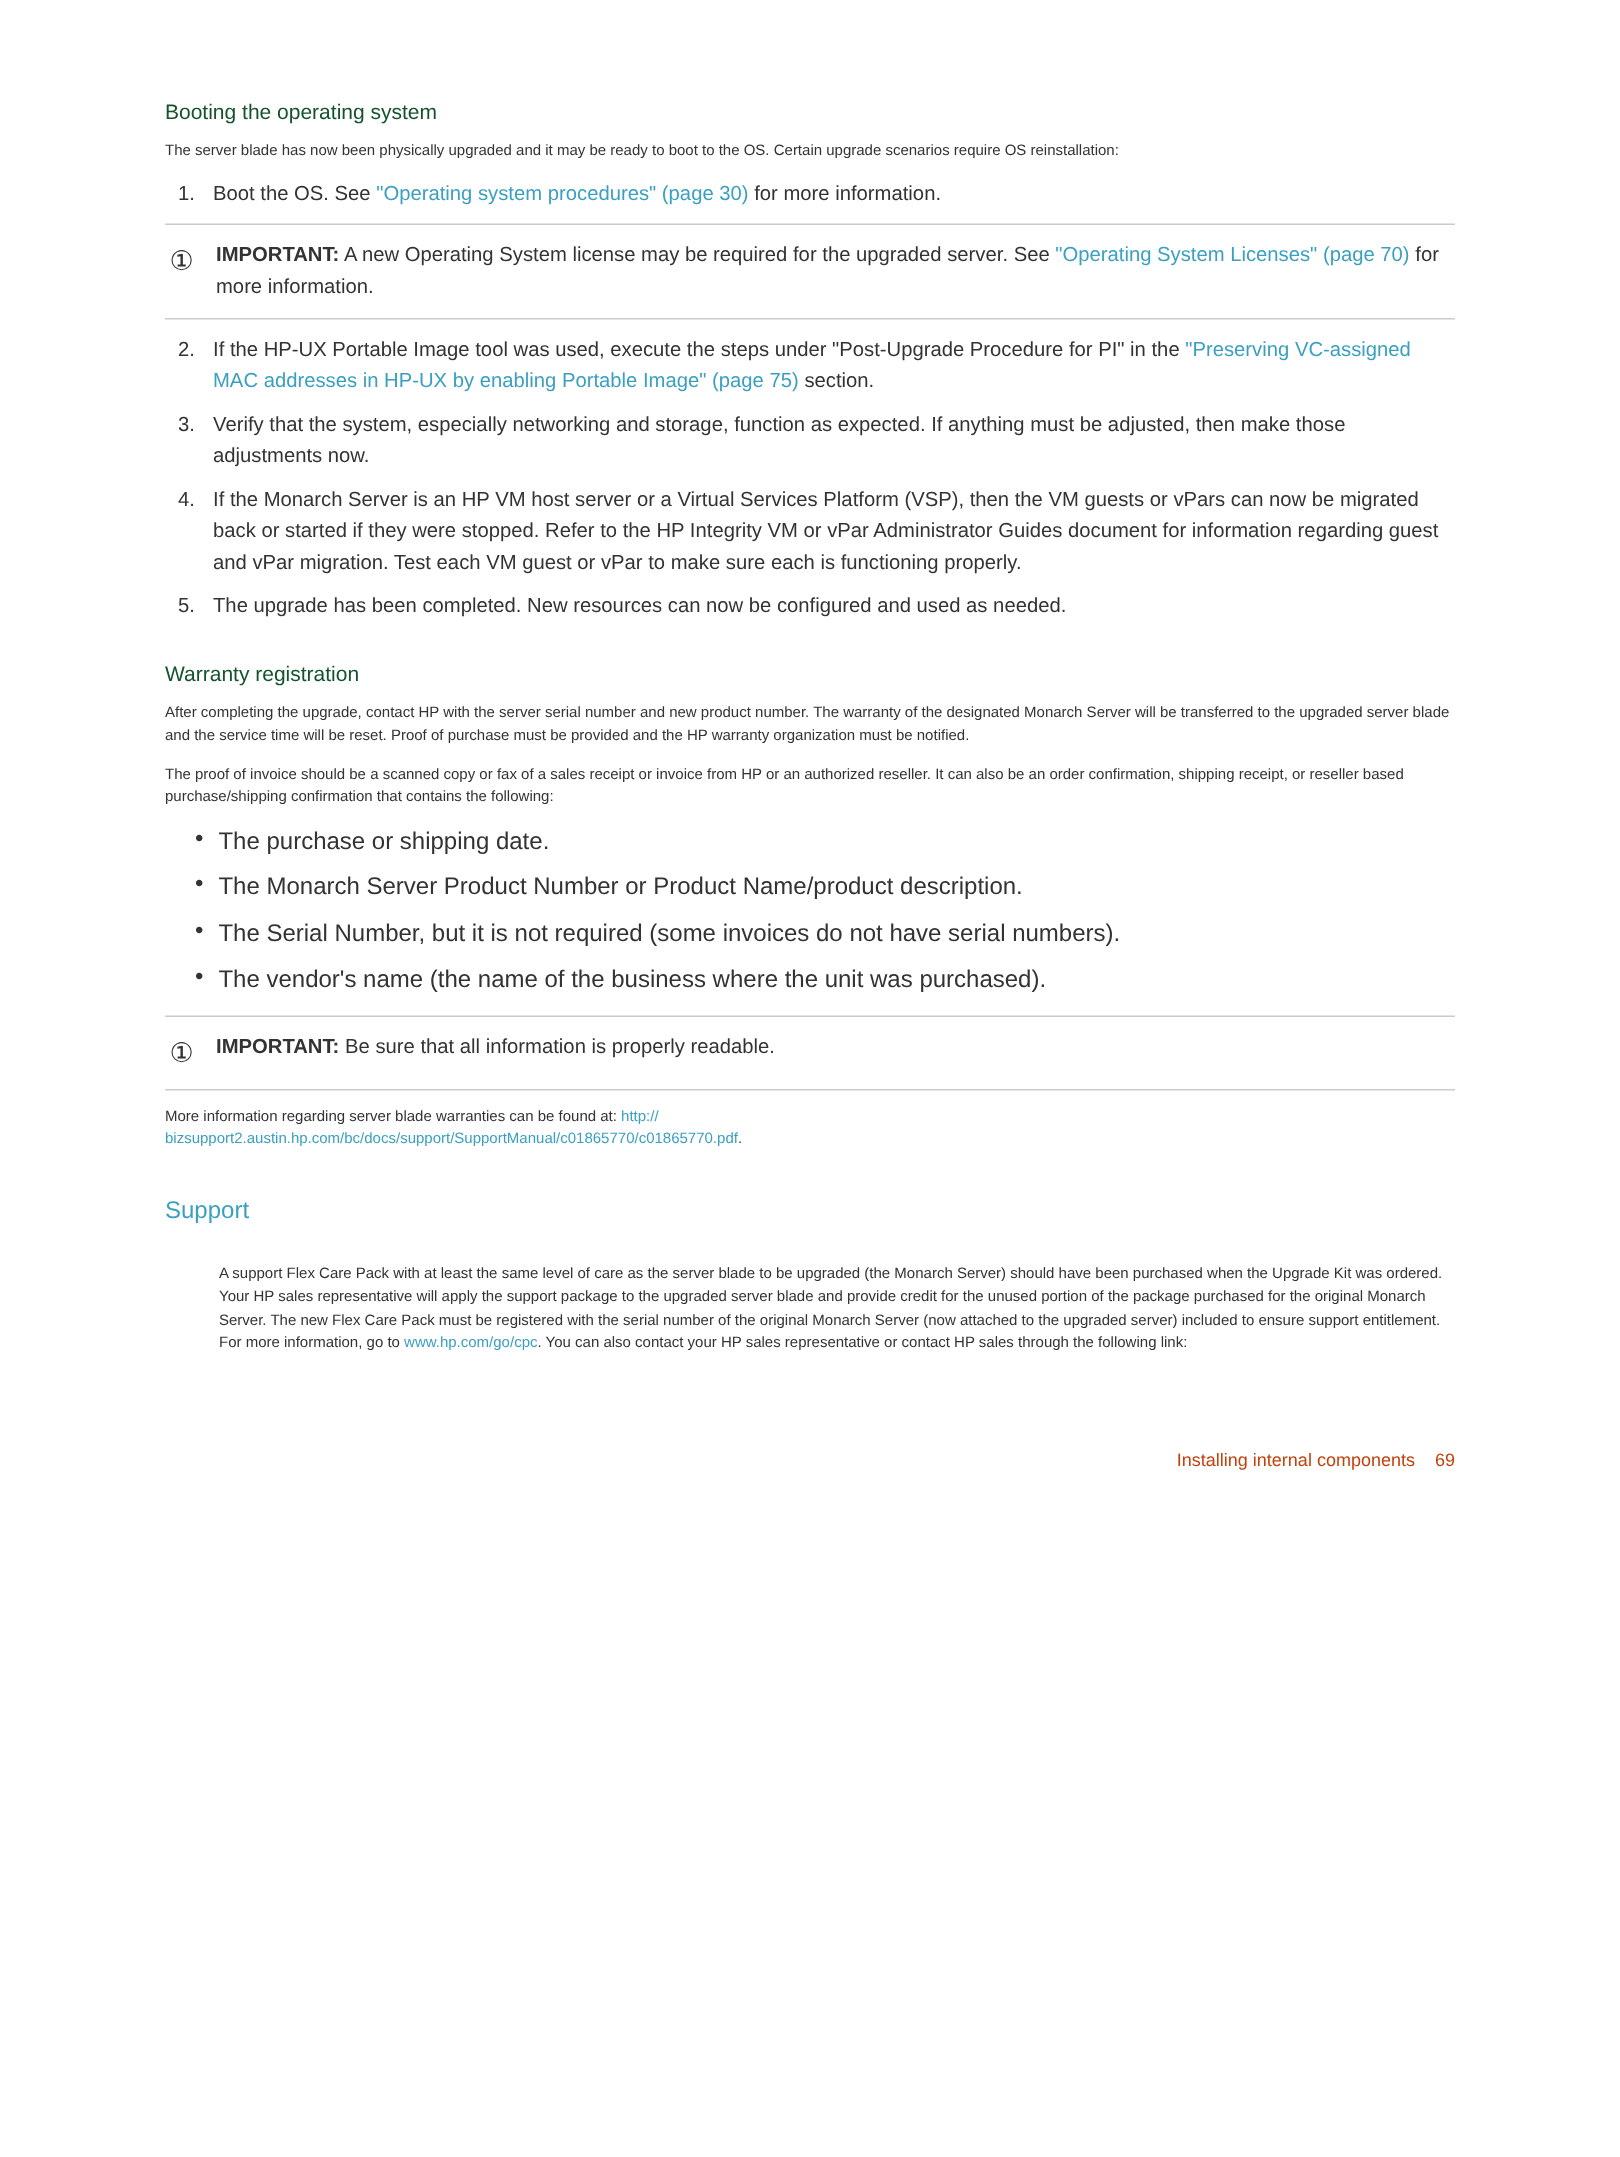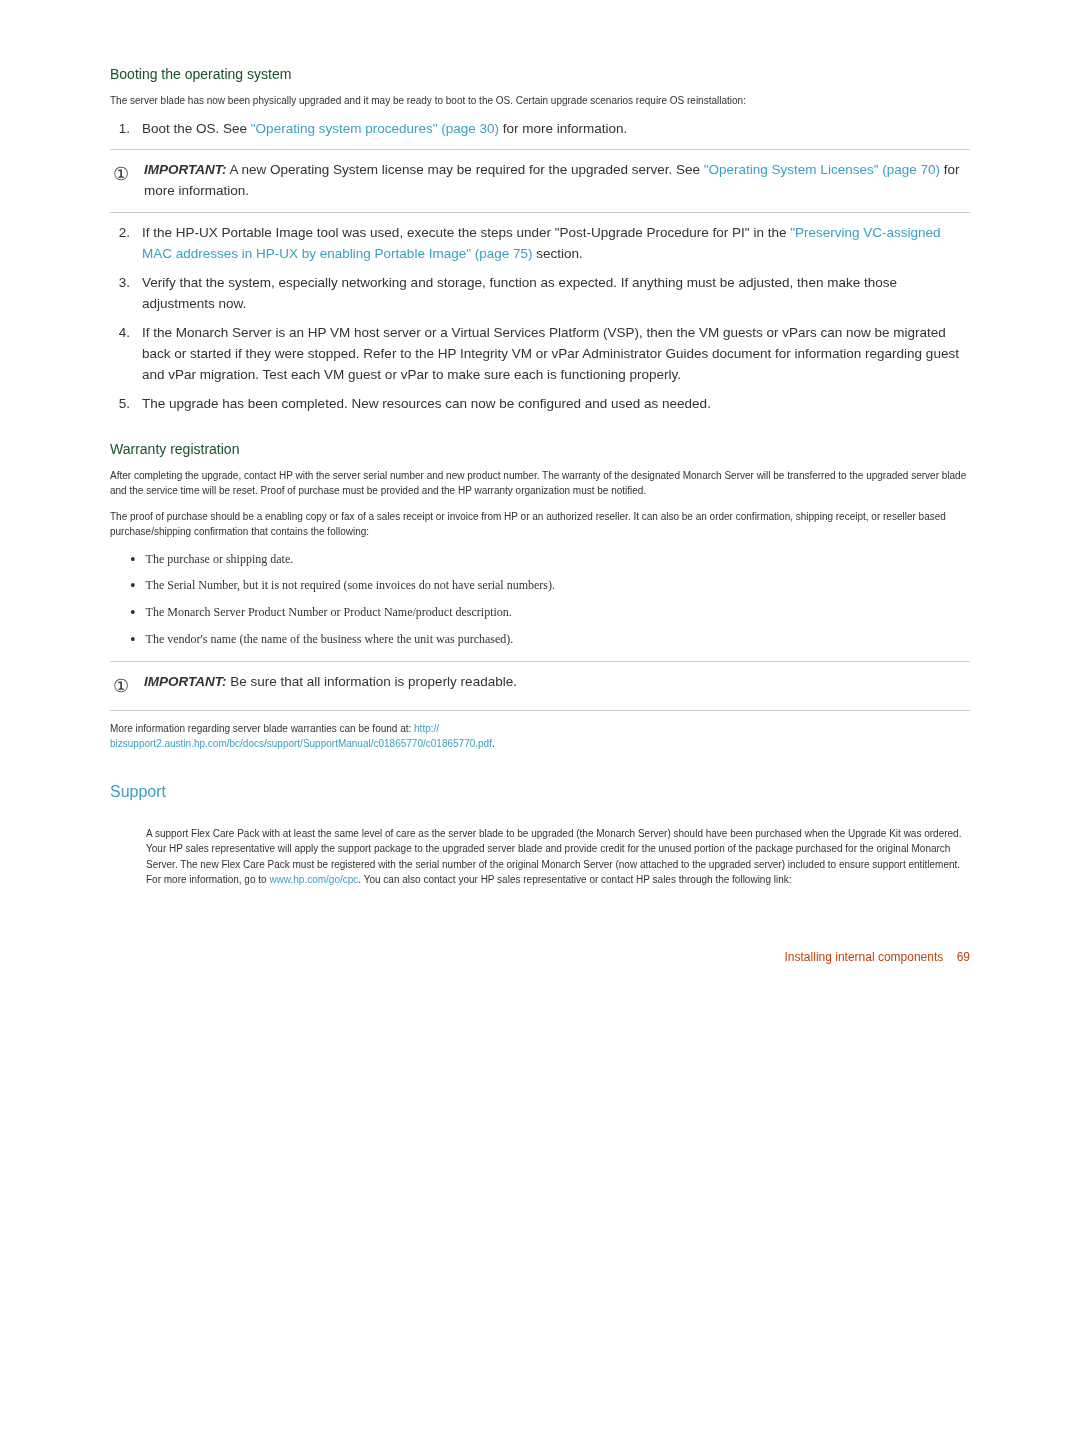--- a/index.html
+++ b/index.html
@@ -61,23 +61,22 @@
     .bullet-list {
       list-style: none;
       margin: 0 0 10px 20px;
       padding: 0;
     }
 
     .bullet-list li {
       display: flex;
       gap: 10px;
       margin-bottom: 6px;
-      font-size: 12px;
-      line-height: 1.55;
-      font-family: Liberation Serif, serif;
+      font-size: 16px;
+      line-height: 1.55;
     }
 
     .bullet-list li::before {
       content: "•";
       font-size: 16px;
       line-height: 1.3;
     }
 
     .link {
       color: #3ba0c0;
@@ -104,21 +103,20 @@
     }
 
     .important-text {
       font-size: 13.5px;
       line-height: 1.55;
     }
 
     .important-label {
       font-weight: bold;
       font-size: 13.5px;
-      font-style: italic;
     }
 
     .support-heading {
       color: #3ba0c0;
       font-size: 16px;
       font-weight: normal;
       margin-bottom: 22px;
       margin-top: 28px;
     }
 
@@ -180,31 +178,31 @@
     <li>
       <span class="num">5.</span>
       <span>The upgrade has been completed. New resources can now be configured and used as needed.</span>
     </li>
   </ol>
 
   <h3 class="section-heading">Warranty registration</h3>
 
   <p class="body-text">After completing the upgrade, contact HP with the server serial number and new product number. The warranty of the designated Monarch Server will be transferred to the upgraded server blade and the service time will be reset. Proof of purchase must be provided and the HP warranty organization must be notified.</p>
 
-  <p class="body-text">The proof of purchase should be a enabling copy or fax of a sales receipt or invoice from HP or an authorized reseller. It can also be an order confirmation, shipping receipt, or reseller based purchase/shipping confirmation that contains the following:</p>
+  <p class="body-text">The proof of invoice should be a scanned copy or fax of a sales receipt or invoice from HP or an authorized reseller. It can also be an order confirmation, shipping receipt, or reseller based purchase/shipping confirmation that contains the following:</p>
 
   <ul class="bullet-list">
     <li>
         <span>The purchase or shipping date.</span>
       </li>
     <li>
+        <span>The Monarch Server Product Number or Product Name/product description.</span>
+      </li>
+    <li>
         <span>The Serial Number, but it is not required (some invoices do not have serial numbers).</span>
-      </li>
-    <li>
-        <span>The Monarch Server Product Number or Product Name/product description.</span>
       </li>
     <li>
         <span>The vendor's name (the name of the business where the unit was purchased).</span>
       </li>
   </ul>
 
   <div class="important-block">
     <span class="important-icon">①</span>
     <div class="important-text">
       <span class="important-label">IMPORTANT:</span>

